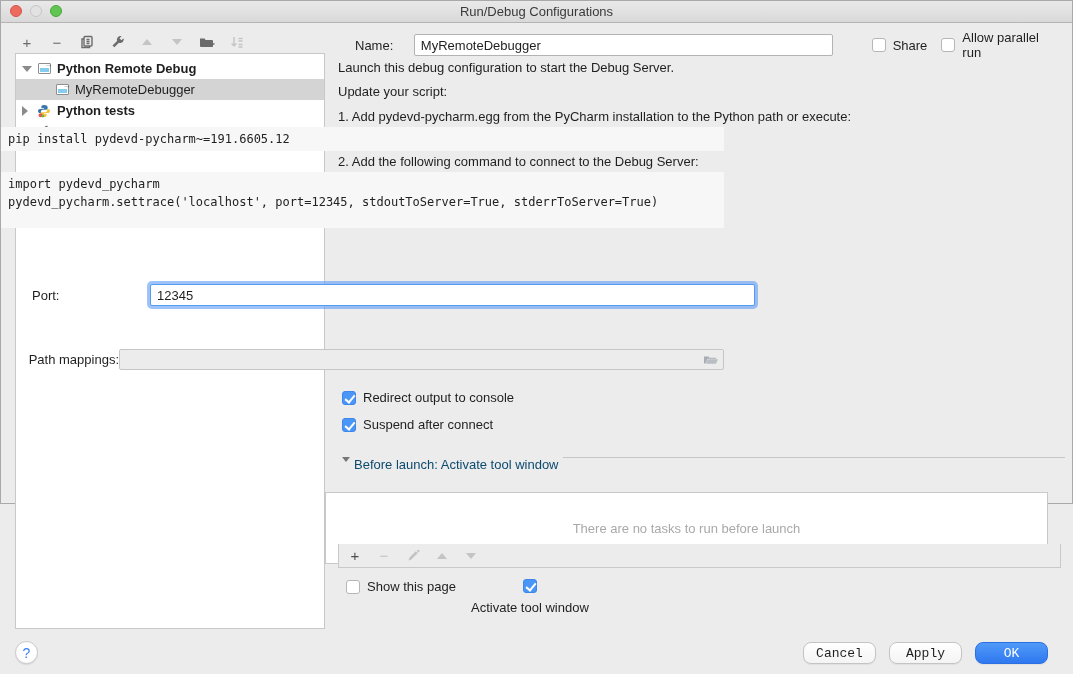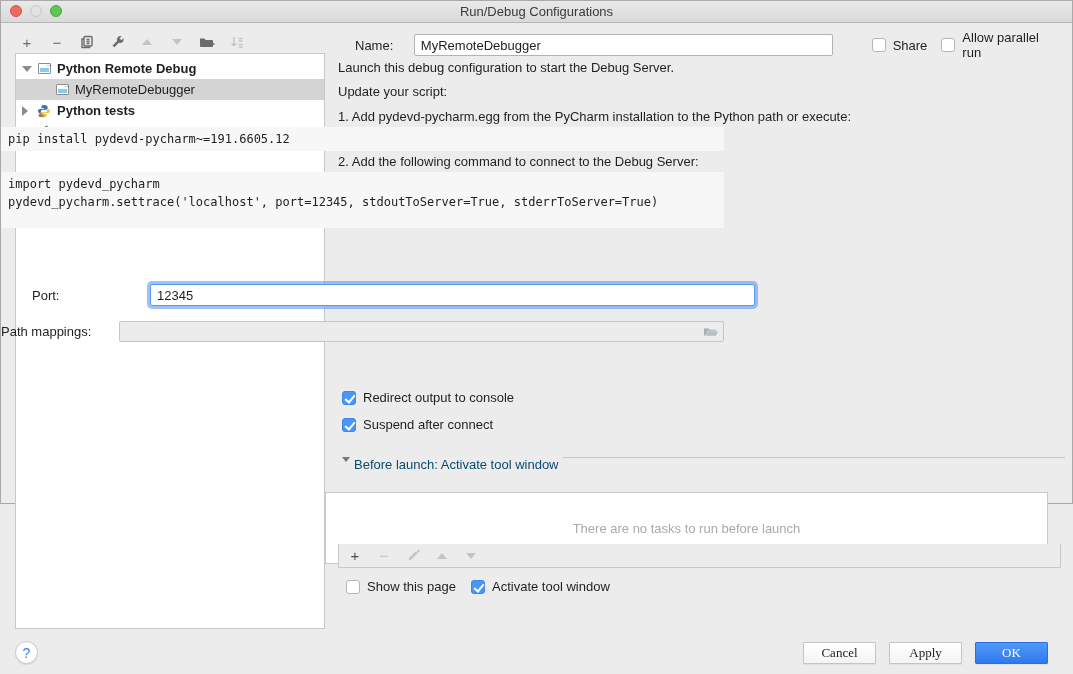--- a/index.html
+++ b/index.html
@@ -76,21 +76,21 @@
   .bl-line { flex:1; height:1px; background:#c6c6c6; }
   .bl-list { position:absolute; width:723px; height:72px; background:#fff; border:1px solid #c9c9c9; display:flex; align-items:center; justify-content:center; }
   .bl-empty { color:#a9a9a9; font-size:13px; }
   .bl-toolbar { position:absolute; width:723px; height:24px; background:#ececec; border:1px solid #c9c9c9; border-top:none; display:flex; align-items:center; gap:13px; padding-left:8px; }
   .bl-toolbar .tbi { font-size:15px; color:#4f4f4f; }
   .bl-toolbar .tbi.disabled { color:#c2c2c2; }
 
   
   .help-btn { position:absolute; left:14px; top:640px; width:23px; height:23px; border-radius:50%; background:#fff; border:1px solid #c9c9c9; color:#3a7ff2; font-size:14px; display:flex; align-items:center; justify-content:center; box-shadow:0 1px 1px rgba(0,0,0,.08); }
   .footer-btns { position:absolute; right:24px; top:641px; display:flex; gap:13px; }
-  .btn { min-width:73px; height:22px; border:1px solid #c4c4c4; border-radius:1px; background:linear-gradient(#ffffff,#f4f4f4); font-family:Liberation Serif, serif; font-size:13px; color:#1f1f1f; display:flex; align-items:center; justify-content:center; padding:0 12px; box-shadow:0 1px 1px rgba(0,0,0,.06); }
+  .btn { min-width:73px; height:22px; border:1px solid #c4c4c4; border-radius:8px; background:linear-gradient(#ffffff,#f4f4f4); font-family:Liberation Mono, monospace; font-size:13px; color:#1f1f1f; display:flex; align-items:center; justify-content:center; padding:0 12px; box-shadow:0 1px 1px rgba(0,0,0,.06); }
   .btn.primary { background:linear-gradient(#509af8,#2f78f0); border:1px solid #2b6fe0; color:#fff; }
 
   
   .ic-gray  { stroke:#6b6b6b; fill:none; stroke-width:1.4; }
   .ic-fillgray { fill:#6b6b6b; }
   .ic-light { stroke:#c4c4c4; fill:none; stroke-width:1.4; }
 </style>
 </head>
 <body>
 
@@ -214,21 +214,21 @@
 
   <div class="rp codeblock" style="top:171px; height:56px;">import pydevd_pycharm
 pydevd_pycharm.settrace('localhost', port=12345, stdoutToServer=True, stderrToServer=True)</div>
 
 
   <div class="rp formrow" style="top:283px;margin-left:31px;">
     <label class="flabel">Port:</label>
     <input class="text focused" type="text" value="12345" style="">
   </div>
 
-  <div class="rp formrow" style="top:320px;">
+  <div class="rp formrow" style="top:348px;text-align:right;">
     <label class="flabel">Path mappings:</label>
     <div class="pathfield">
       <span class="folder">
         <svg width="17" height="15" viewBox="0 0 17 15">
             <path fill="#a8adb3" d="M2 4.5 h4.5 l1 1.3 H14 v1 H5.5 L3.5 11.5 H2 z"></path>
             <path fill="#b9bec4" d="M5.8 7.3 H16 L14 11.8 H3.8 z"></path>
           </svg>
       </span>
     </div>
   </div>
@@ -267,21 +267,21 @@
       </span>
     <span class="tbi disabled">
         <span class="tri-down"></span>
       </span>
   </div>
 
   <div class="cbrow" style="left:345px; top:578px;">
     <span class="cb"></span>
     <span>Show this page</span>
   </div>
-  <div class="cbrow" style="left:470px; top:578px;">
+  <div class="cbrow" style="left:470px; top:578px;flex-direction:column;">
     <span class="cb checked"></span>
     <span>Activate tool window</span>
   </div>
 
   <div class="help-btn">
     <span>?</span>
   </div>
   <div class="footer-btns">
     <button class="btn">Cancel</button>
     <button class="btn">Apply</button>

